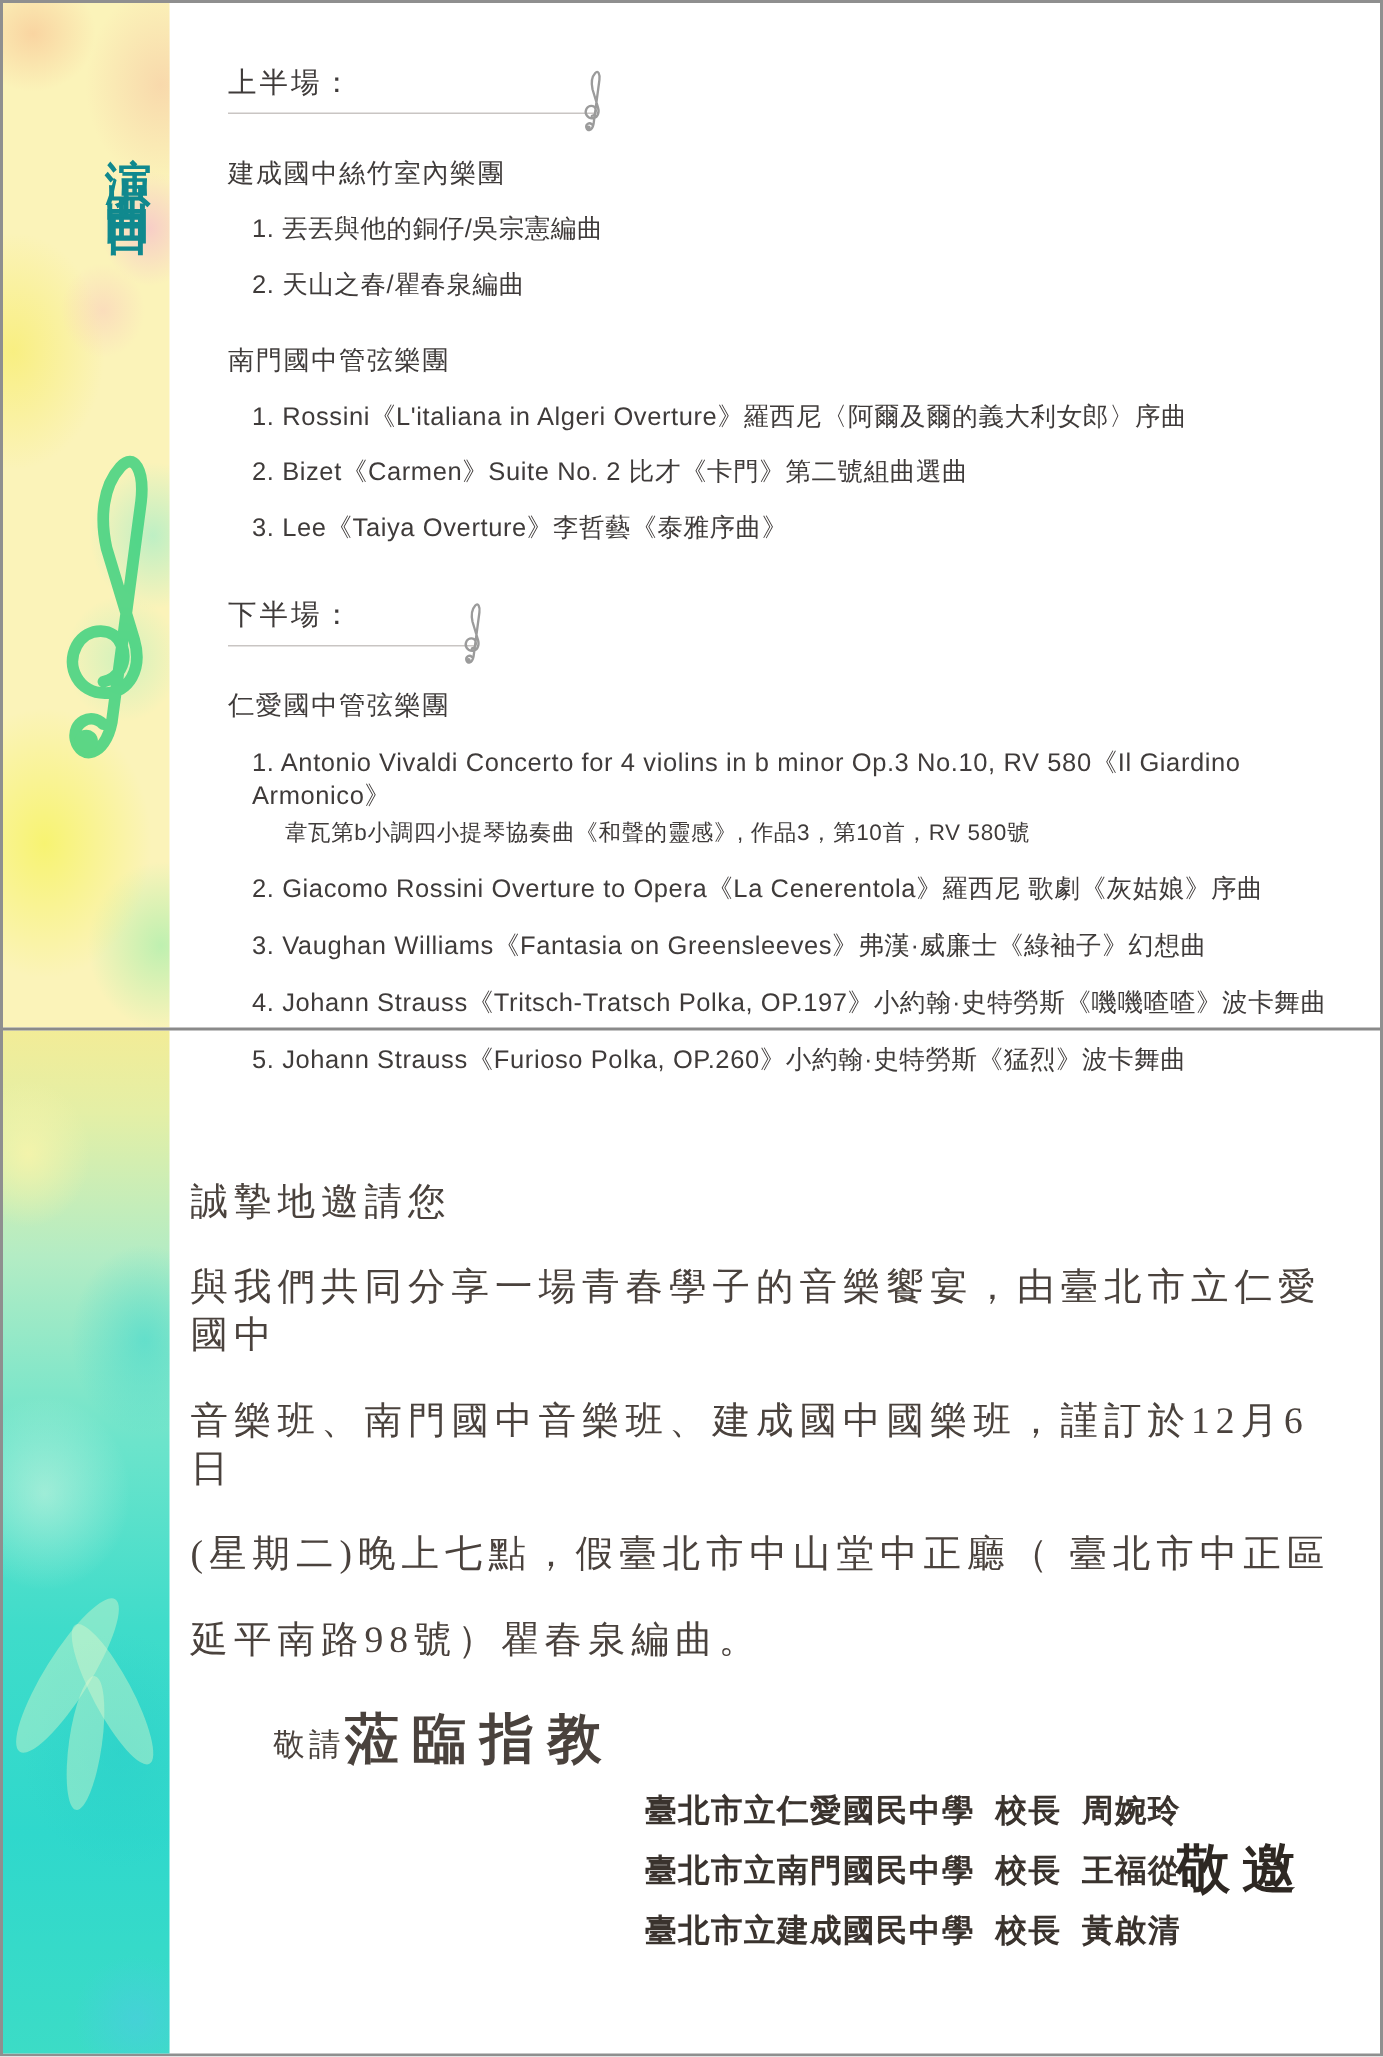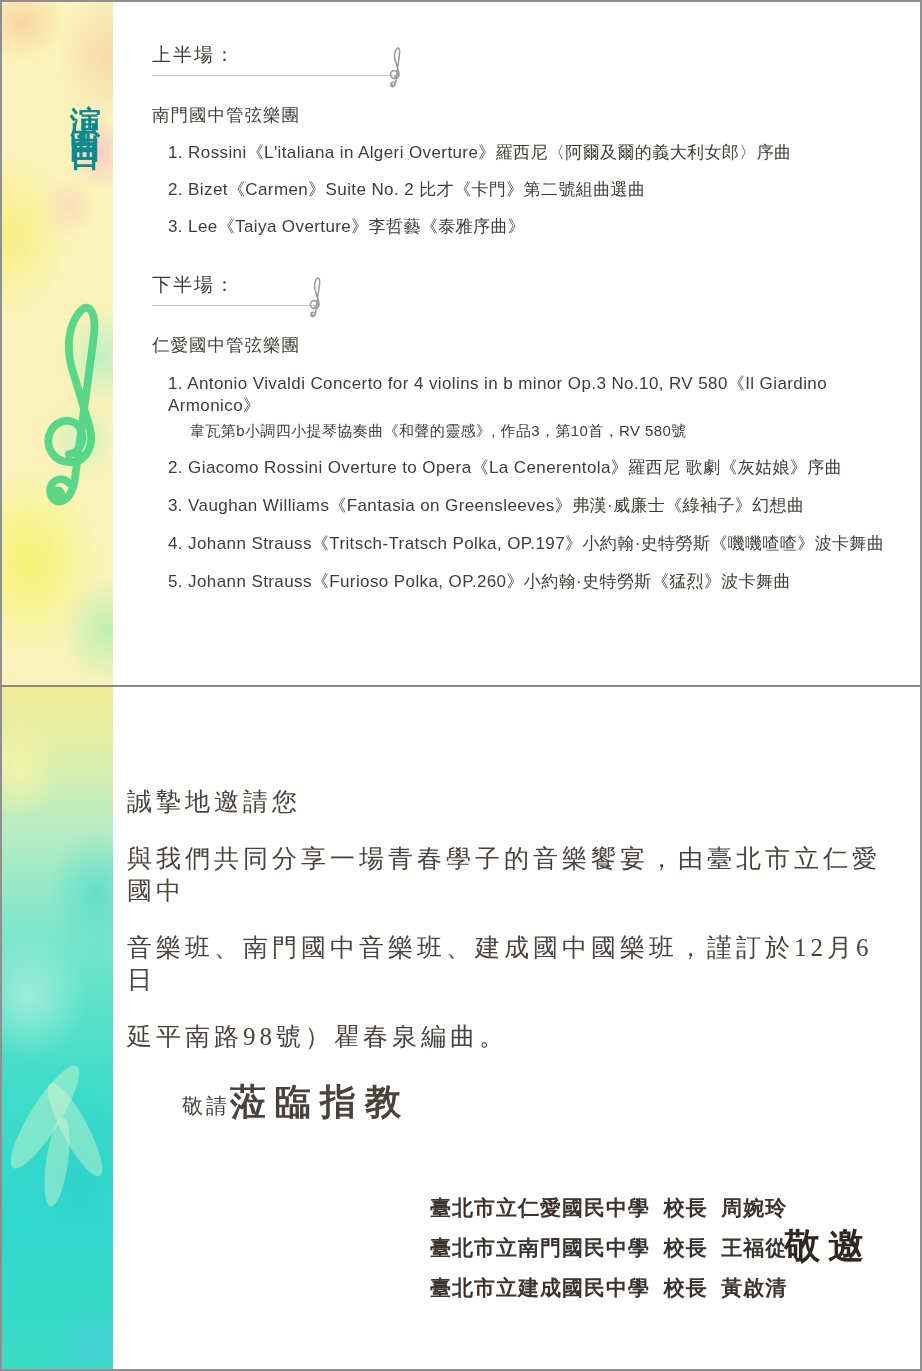--- a/index.html
+++ b/index.html
@@ -129,20 +129,25 @@
 
   <div class="content-top">
 
     <div class="section-head first">
       <span class="section-label">上半場：</span>
       <svg class="clef-small">
         <use href="#clef" width="20" height="46"></use>
       </svg>
     </div>
 
+    <div class="group-block">
+      <div class="group-name">建成國中絲竹室內樂團</div>
+      <div class="item">1. 丟丟與他的銅仔/吳宗憲編曲</div>
+      <div class="item">2. 天山之春/瞿春泉編曲</div>
+    </div>
 
     <div class="group-block">
       <div class="group-name">南門國中管弦樂團</div>
       <div class="item">1. Rossini《L'italiana in Algeri Overture》羅西尼〈阿爾及爾的義大利女郎〉序曲</div>
       <div class="item">2. Bizet《Carmen》Suite No. 2  比才《卡門》第二號組曲選曲</div>
       <div class="item">3. Lee《Taiya Overture》李哲藝《泰雅序曲》</div>
     </div>
 
     <div class="section-head second">
       <span class="section-label">下半場：</span>
@@ -159,20 +164,21 @@
       <div class="item">3. Vaughan Williams《Fantasia on Greensleeves》弗漢·威廉士《綠袖子》幻想曲</div>
       <div class="item">4. Johann Strauss《Tritsch-Tratsch Polka, OP.197》小約翰·史特勞斯《嘰嘰喳喳》波卡舞曲</div>
       <div class="item">5. Johann Strauss《Furioso Polka, OP.260》小約翰·史特勞斯《猛烈》波卡舞曲</div>
     </div>
   </div>
 
   <div class="content-bottom">
     <div class="inv-line">誠摯地邀請您</div>
     <div class="inv-line">與我們共同分享一場青春學子的音樂饗宴，由臺北市立仁愛國中</div>
     <div class="inv-line">音樂班、南門國中音樂班、建成國中國樂班，謹訂於12月6日</div>
+    <div class="inv-line">(星期二)晚上七點，假臺北市中山堂中正廳（ 臺北市中正區</div>
     <div class="inv-line">延平南路98號）瞿春泉編曲。</div>
     <div class="salute-row">
       <span class="salute-prefix">敬請</span>
       <span class="salute-main">蒞臨指教</span>
     </div>
   </div>
 
   <div class="sig-block">
     <div class="sig-line">臺北市立仁愛國民中學  校長  周婉玲</div>
     <div class="sig-line">臺北市立南門國民中學  校長  王福從</div>

